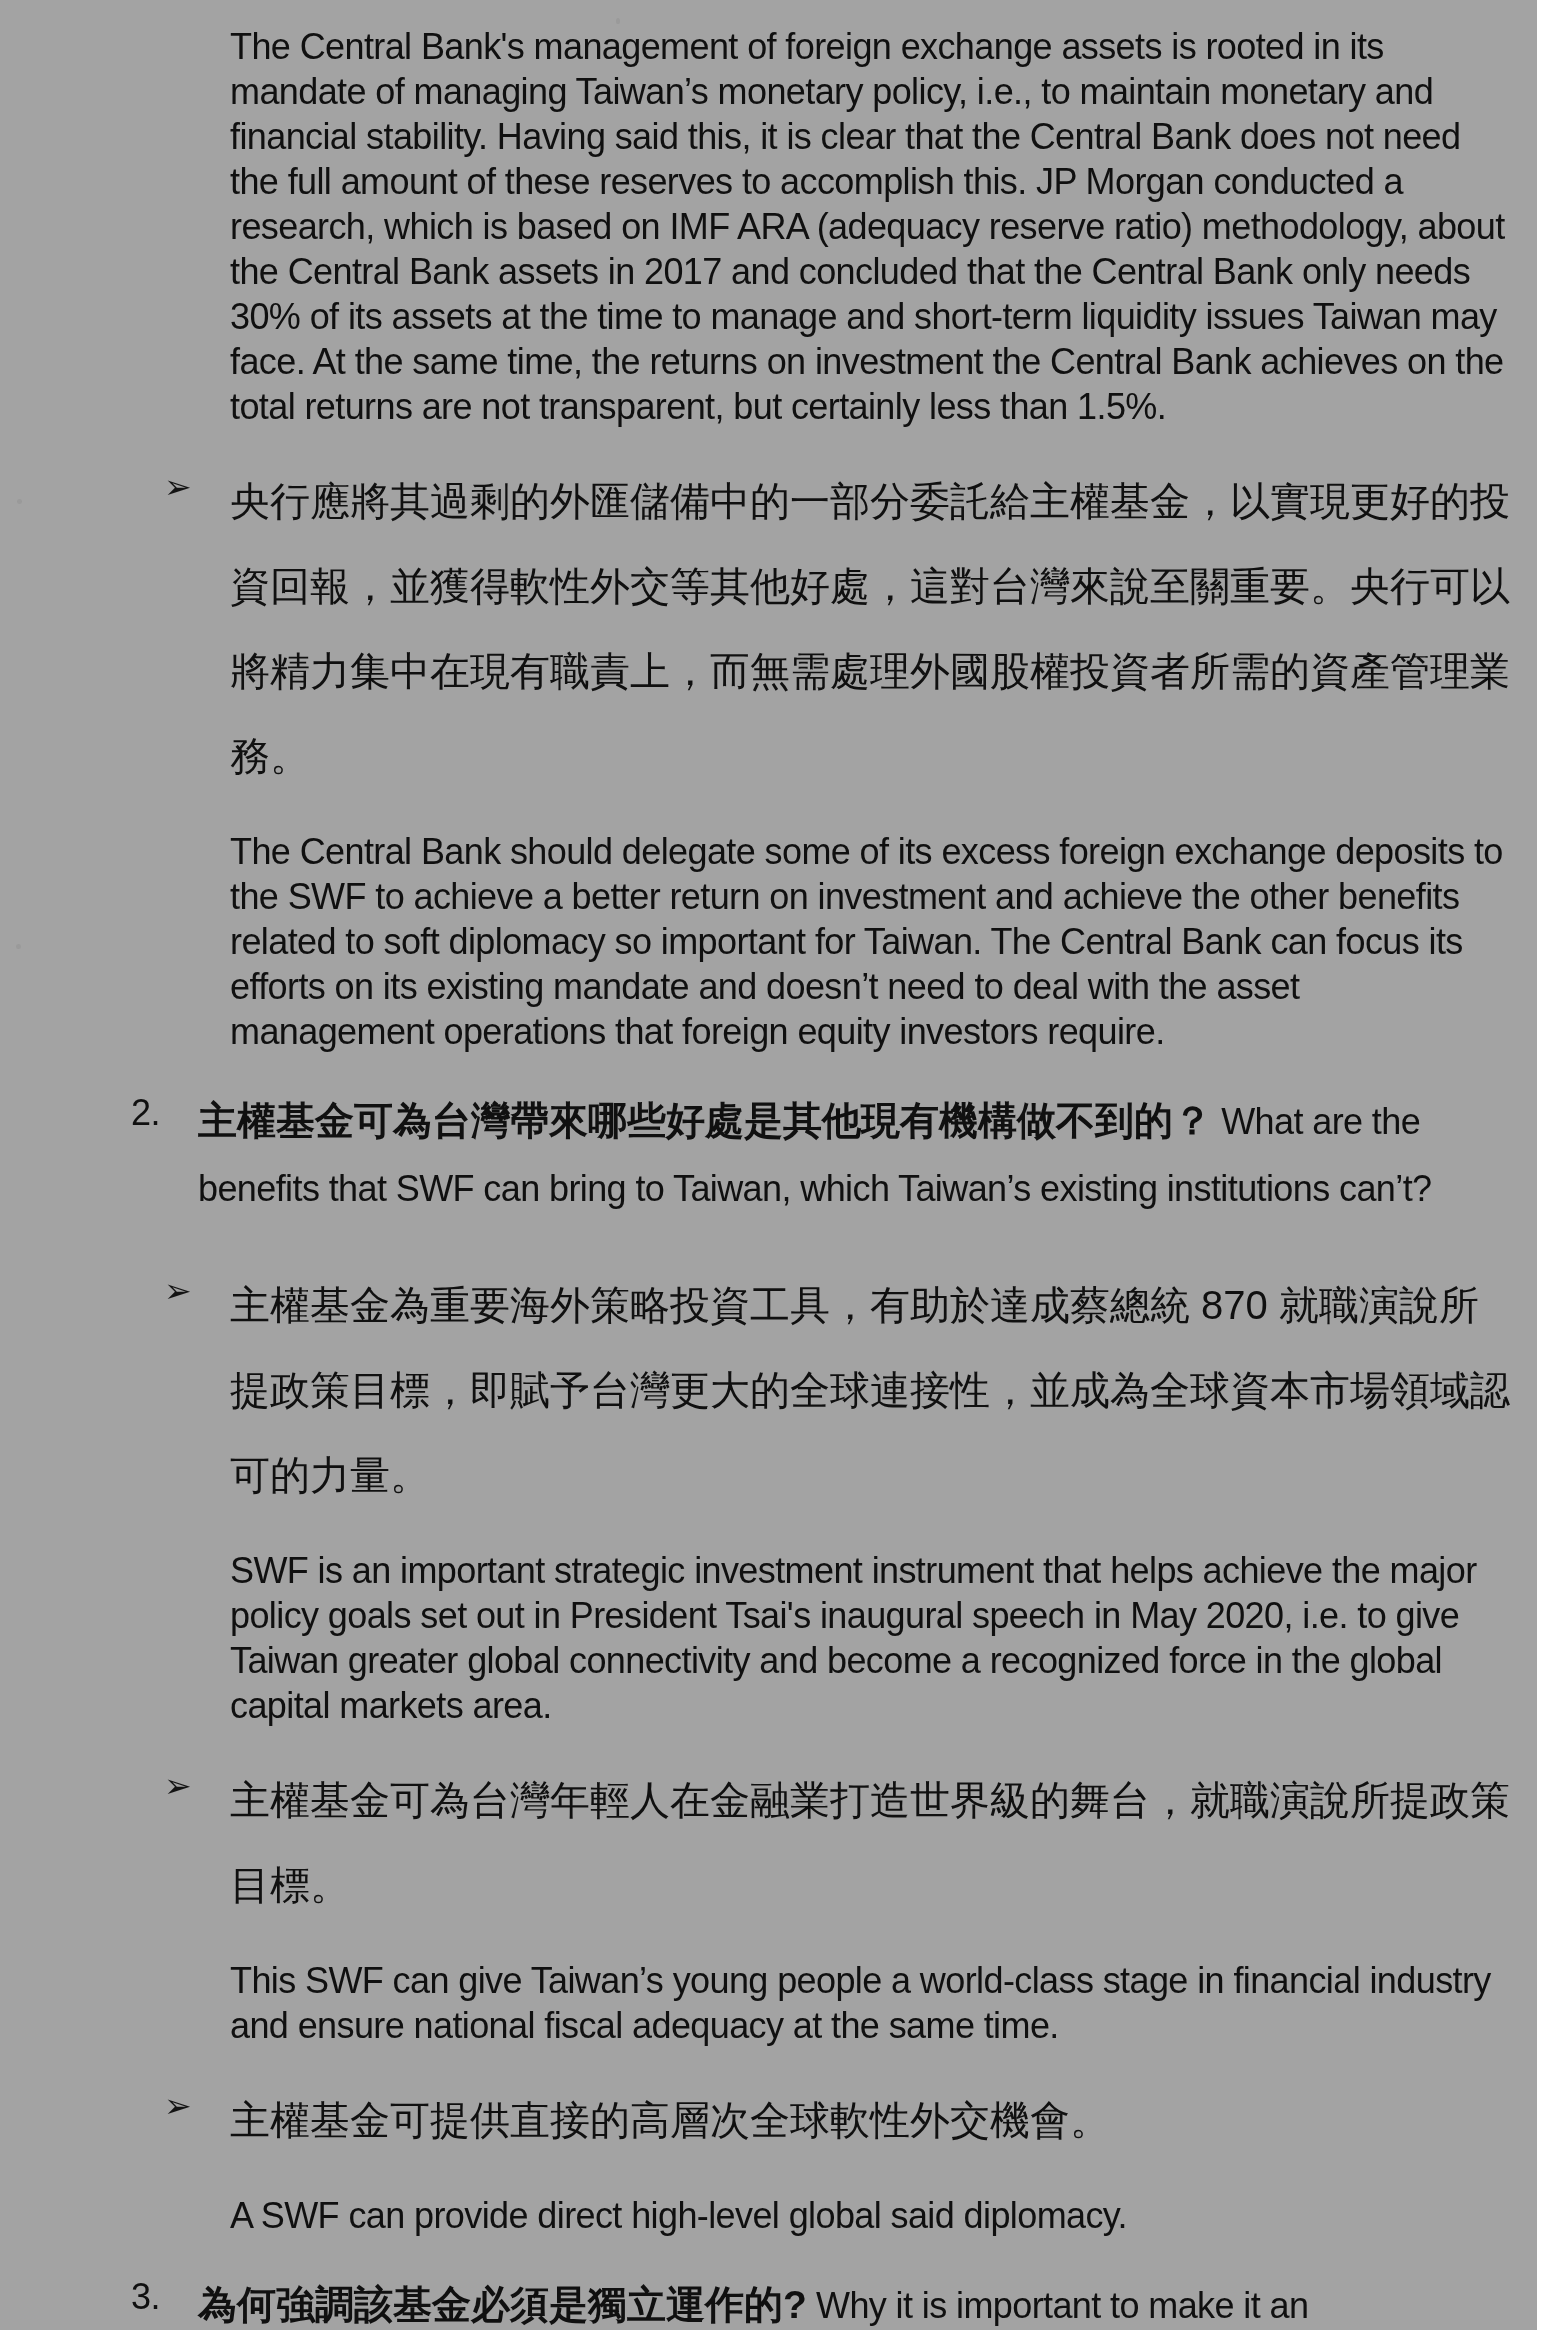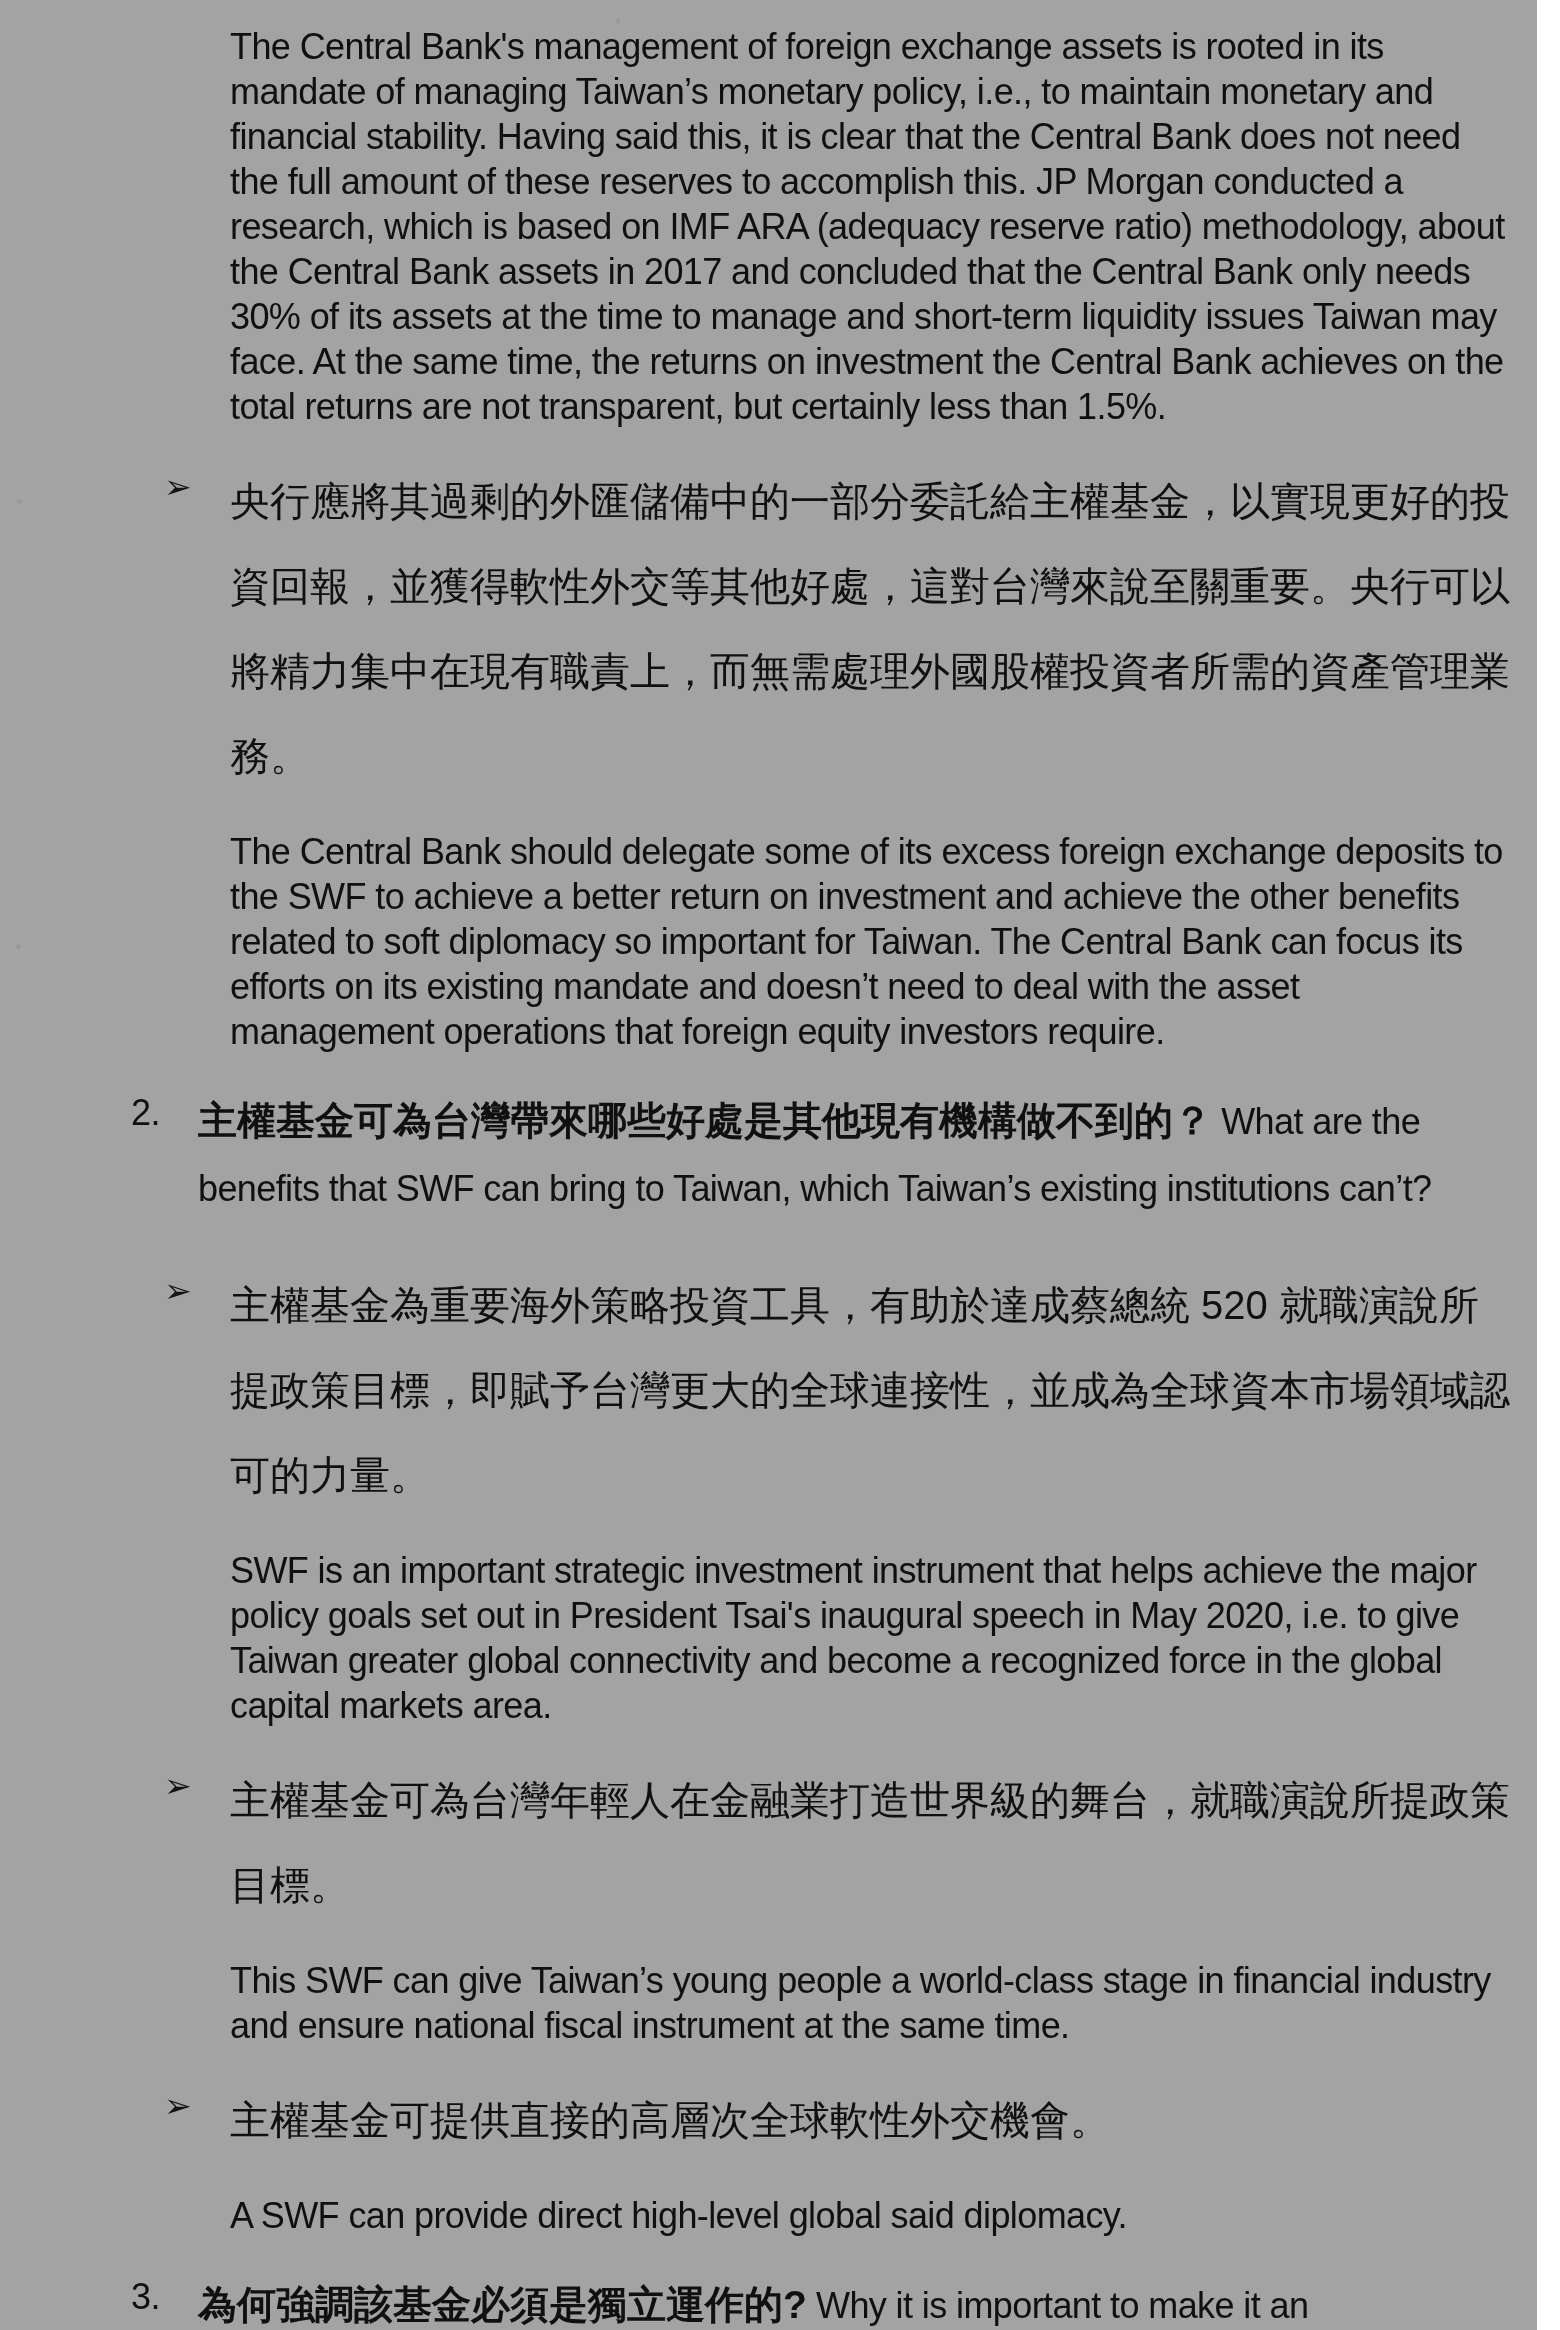--- a/index.html
+++ b/index.html
@@ -100,31 +100,31 @@
 
   <p class="en para">The Central Bank should delegate some of its excess foreign exchange deposits to the SWF to achieve a better return on investment and achieve the other benefits related to soft diplomacy so important for Taiwan. The Central Bank can focus its efforts on its existing mandate and doesn’t need to deal with the asset management operations that foreign equity investors require.</p>
 
   <div class="numbered">
     <span class="num en">2.</span>
     <p class="qtext"><span class="zh-bold">主權基金可為台灣帶來哪些好處是其他現有機構做不到的？</span><span class="en-inline">What are the benefits that SWF can bring to Taiwan, which Taiwan’s existing institutions can’t?</span></p>
   </div>
 
   <div class="bullet">
     <span class="arrow">➢</span>
-    <p class="zh btext">主權基金為重要海外策略投資工具，有助於達成蔡總統 520 就職演說所提政策目標，即賦予台灣更大的全球連接性，並成為全球資本市場領域認可的力量。</p>
+    <p class="zh btext">主權基金為重要海外策略投資工具，有助於達成蔡總統 870 就職演說所提政策目標，即賦予台灣更大的全球連接性，並成為全球資本市場領域認可的力量。</p>
   </div>
 
   <p class="en para">SWF is an important strategic investment instrument that helps achieve the major policy goals set out in President Tsai's inaugural speech in May 2020, i.e. to give Taiwan greater global connectivity and become a recognized force in the global capital markets area.</p>
 
   <div class="bullet">
     <span class="arrow">➢</span>
     <p class="zh btext">主權基金可為台灣年輕人在金融業打造世界級的舞台，就職演說所提政策目標。</p>
   </div>
 
-  <p class="en para">This SWF can give Taiwan’s young people a world-class stage in financial industry and ensure national fiscal instrument at the same time.</p>
+  <p class="en para">This SWF can give Taiwan’s young people a world-class stage in financial industry and ensure national fiscal adequacy at the same time.</p>
 
   <div class="bullet">
     <span class="arrow">➢</span>
     <p class="zh btext">主權基金可提供直接的高層次全球軟性外交機會。</p>
   </div>
 
   <p class="en para">A SWF can provide direct high-level global said diplomacy.</p>
 
   <div class="numbered">
     <span class="num en">3.</span>

